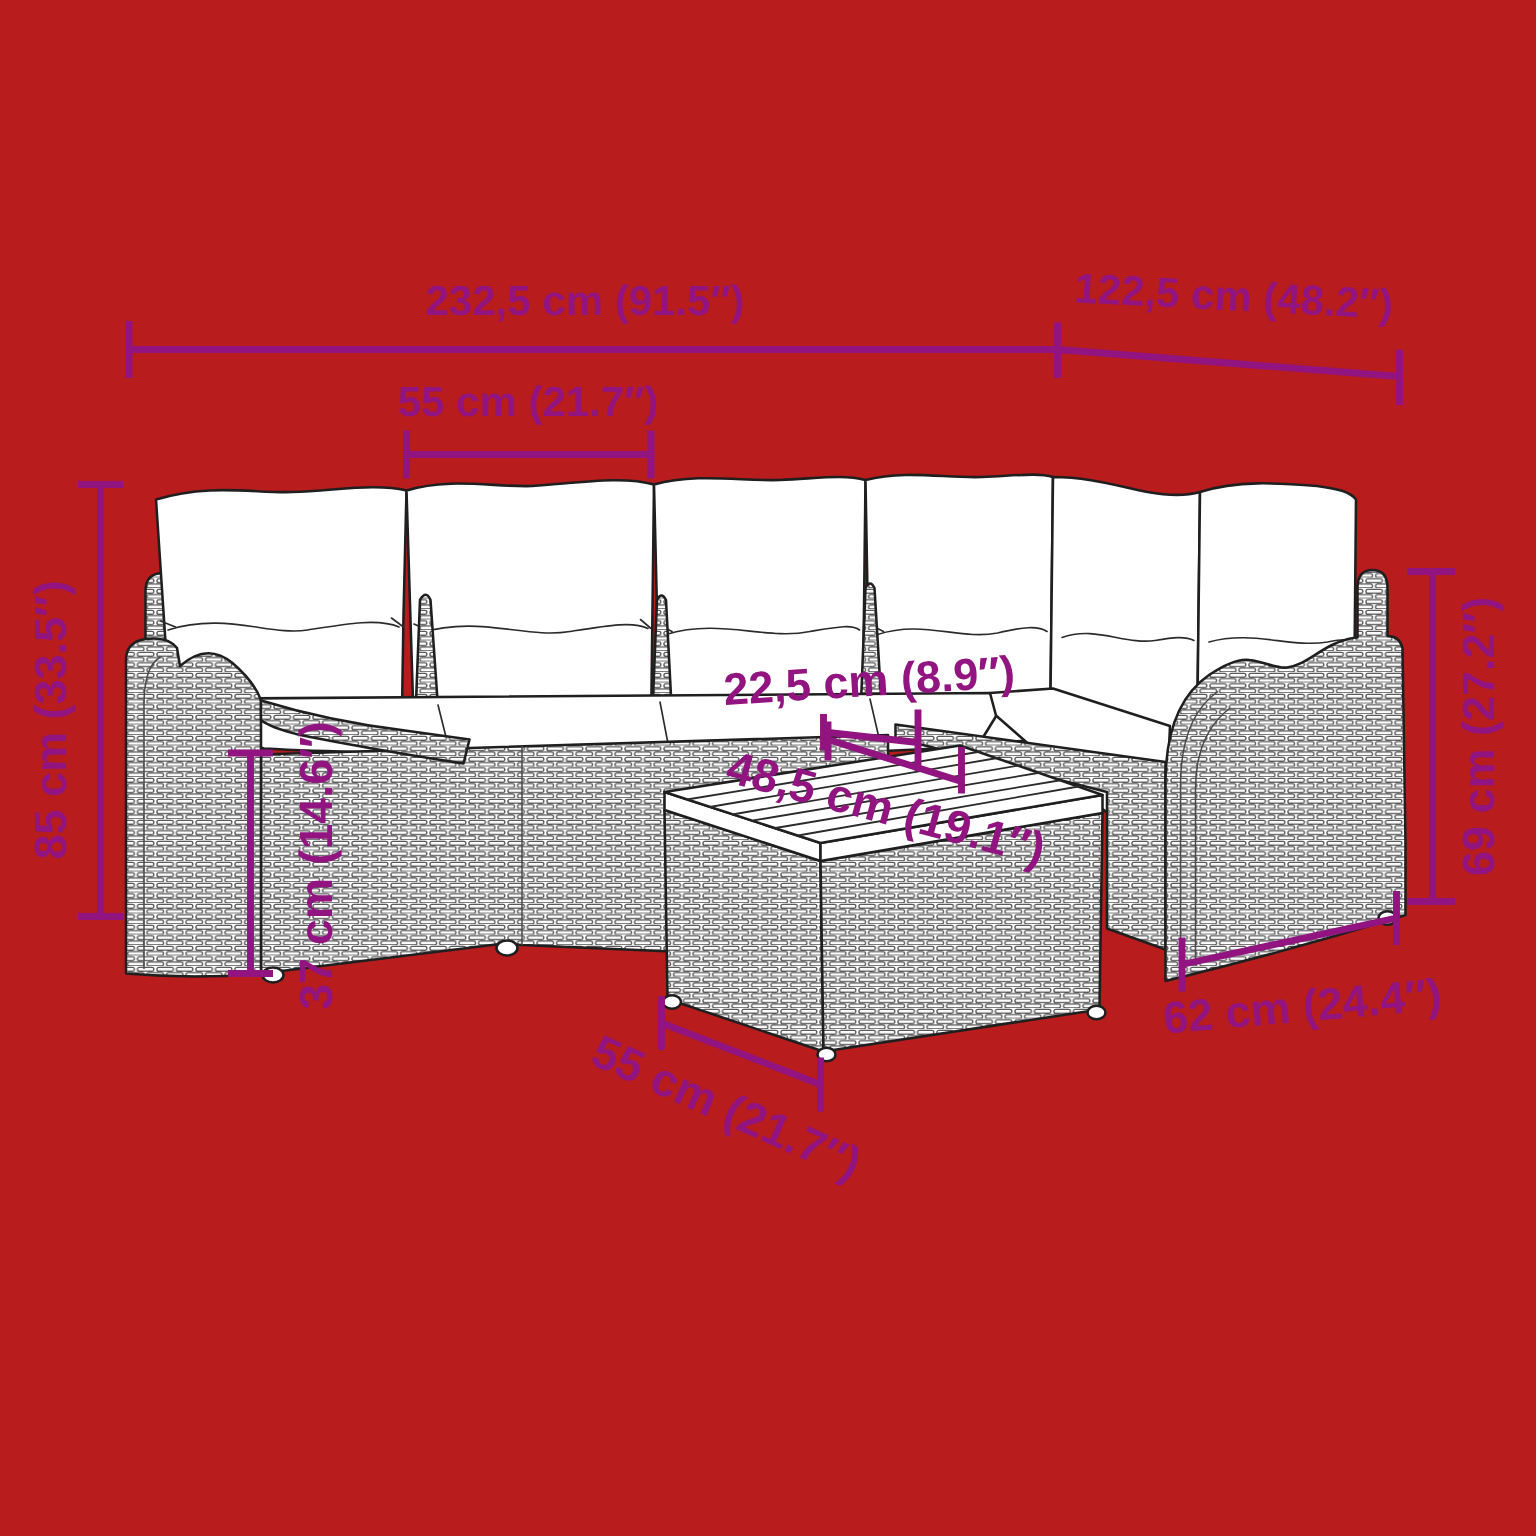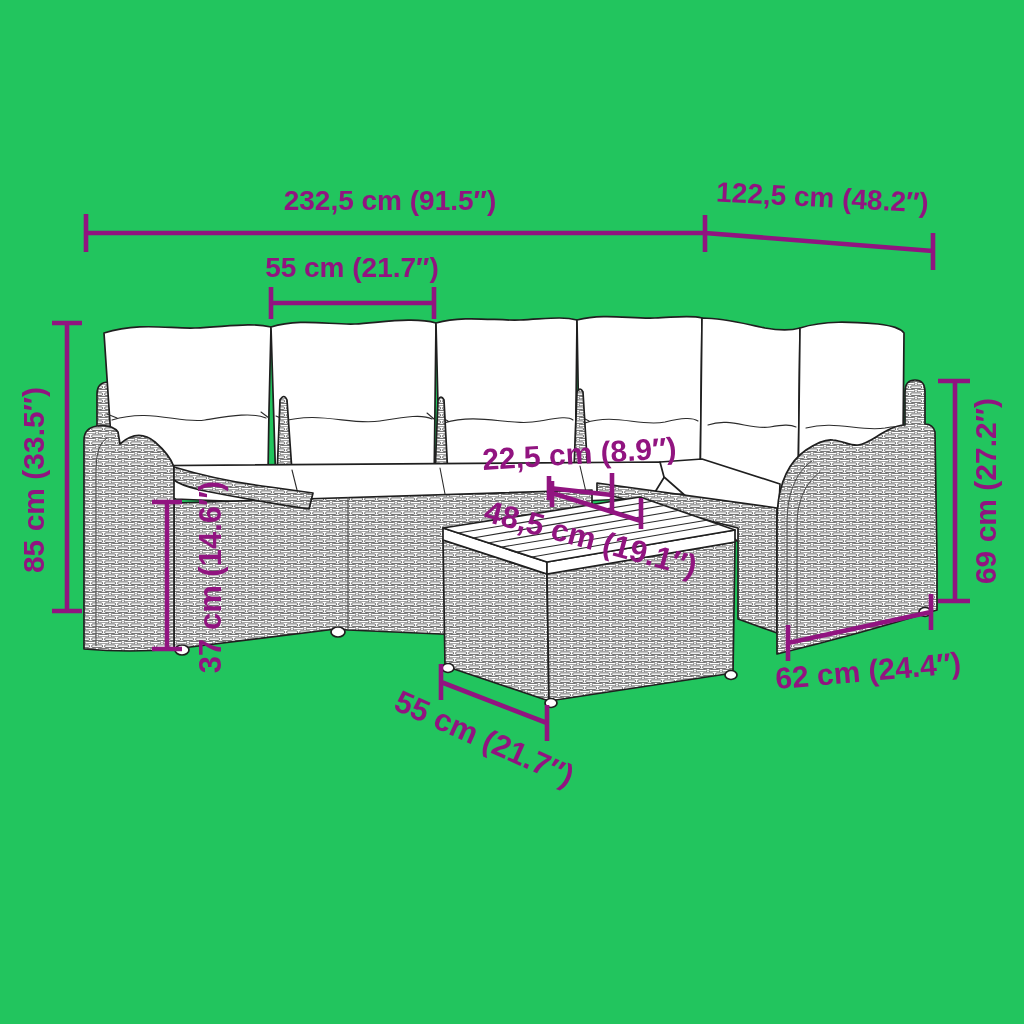--- a/index.html
+++ b/index.html
@@ -1,17 +1,17 @@
 <!DOCTYPE html>
 <html><head>
 <meta charset="utf-8">
 <style>
   html,body{margin:0;padding:0;background:#ffffff;}
   body{width:1024px;height:1024px;overflow:hidden;}
-  .figure{position:relative;width:1024px;height:1024px;background:#22c55e;}
+  .figure{position:relative;width:1024px;height:1024px;background:#b91c1c;}
   svg{display:block;}
   .dim-text{
     font-family:"Liberation Sans","DejaVu Sans",sans-serif;
     font-weight:bold;
     fill:#911480;
   }
   .dim-stroke{stroke:#911480;stroke-width:4.6;fill:none;stroke-linecap:butt;}
   .outline{stroke:#1f1f1f;fill:#ffffff;stroke-width:1.7;stroke-linejoin:round;}
   .wicker{stroke:#1f1f1f;fill:url(#wk);stroke-width:1.7;stroke-linejoin:round;}
   .crease{stroke:#2b2b2b;stroke-width:1.1;fill:none;stroke-linecap:round;}

